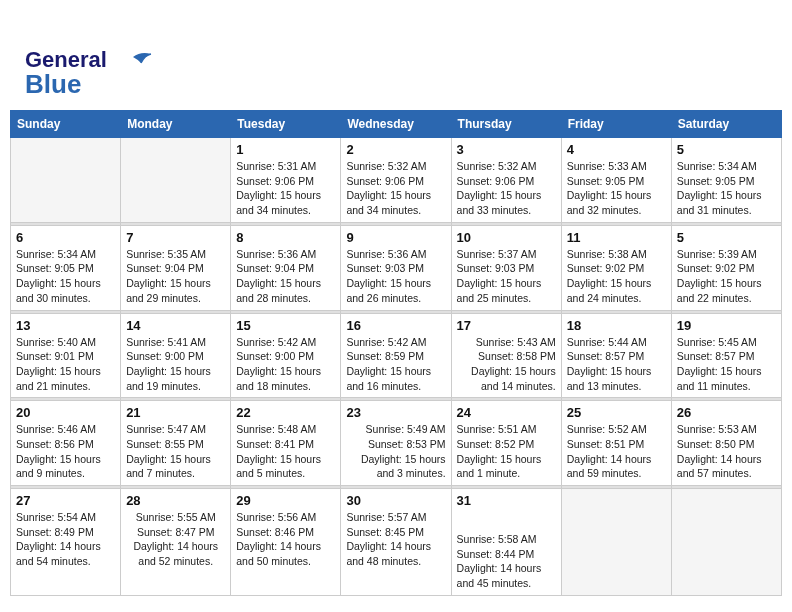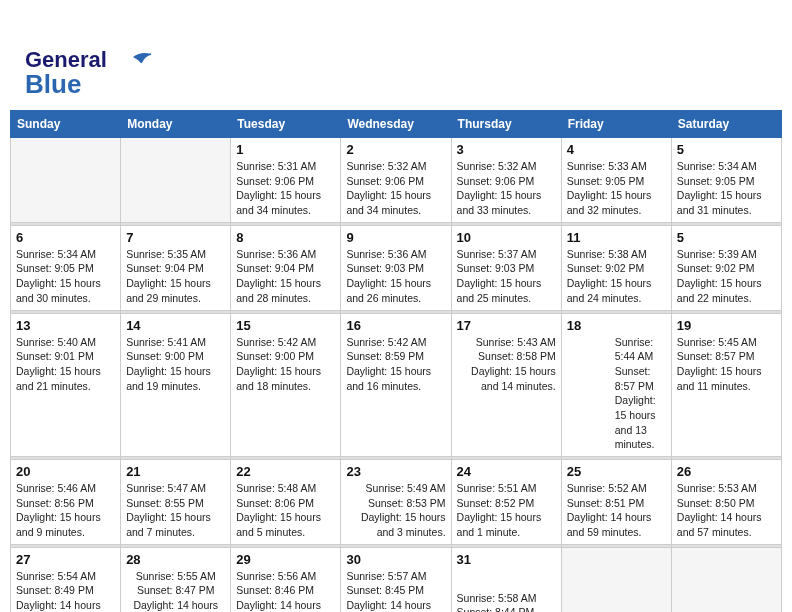--- a/index.html
+++ b/index.html
@@ -250,21 +250,21 @@
         </td>
         <td>
           <span class="day-number">17</span>
           <div class="day-info" style="white-space: pre-line; text-align: right;">Sunrise: 5:43 AM
 Sunset: 8:58 PM
 Daylight: 15 hours
 and 14 minutes.</div>
         </td>
         <td>
           <span class="day-number">18</span>
-          <div class="day-info" style="white-space: pre-line; margin-left: 48px;">Sunrise: 5:44 AM
+          <div class="day-info" style="white-space: pre-line;">Sunrise: 5:44 AM
 Sunset: 8:57 PM
 Daylight: 15 hours
 and 13 minutes.</div>
         </td>
         <td>
           <span class="day-number">19</span>
           <div class="day-info" style="white-space: pre-line;">Sunrise: 5:45 AM
 Sunset: 8:57 PM
 Daylight: 15 hours
 and 11 minutes.</div>
@@ -290,21 +290,21 @@
         <td>
           <span class="day-number">21</span>
           <div class="day-info" style="white-space: pre-line;">Sunrise: 5:47 AM
 Sunset: 8:55 PM
 Daylight: 15 hours
 and 7 minutes.</div>
         </td>
         <td>
           <span class="day-number">22</span>
           <div class="day-info" style="white-space: pre-line;">Sunrise: 5:48 AM
-Sunset: 8:06 PM
+Sunset: 8:41 PM
 Daylight: 15 hours
 and 5 minutes.</div>
         </td>
         <td>
           <span class="day-number">23</span>
           <div class="day-info" style="white-space: pre-line; text-align: right;">Sunrise: 5:49 AM
 Sunset: 8:53 PM
 Daylight: 15 hours
 and 3 minutes.</div>
         </td>

